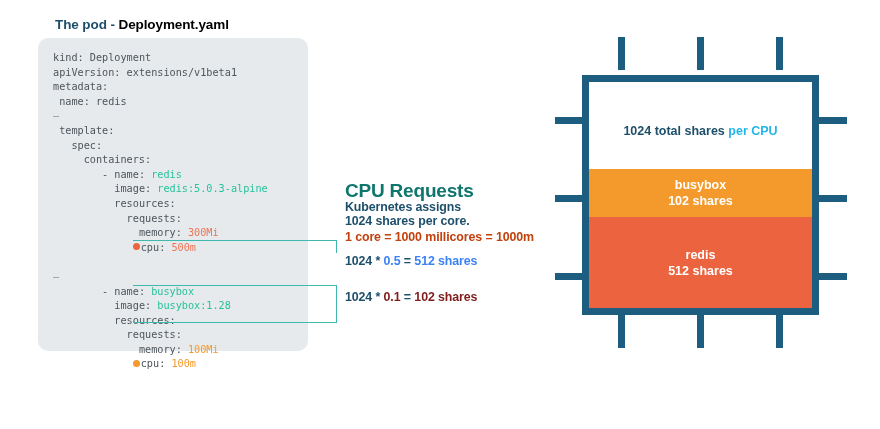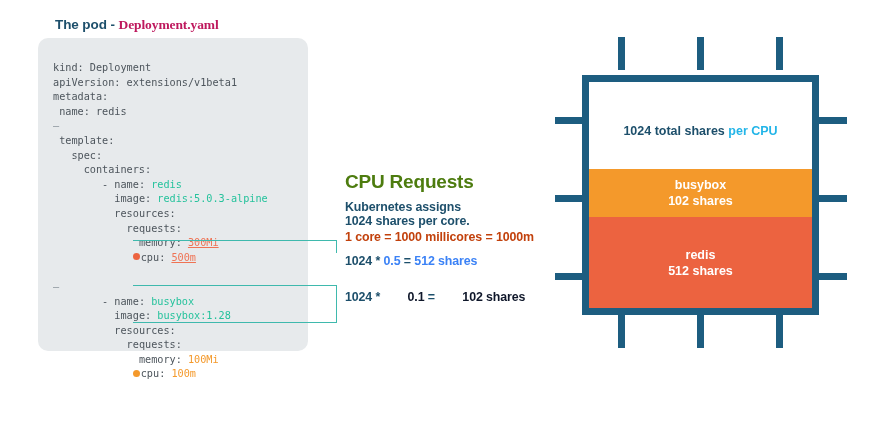--- a/index.html
+++ b/index.html
@@ -20,45 +20,45 @@
   #yaml-title {
     position: absolute;
     left: 55px;
     top: 17px;
     font-size: 13.5px;
     font-weight: 600;
     color: #1d4f6b;
     white-space: nowrap;
     letter-spacing: -0.1px;
   }
-  #yaml-title .fname { color: #be185d; font-family: Liberation Serif, serif; }
+  #yaml-title .fname { color: #000000; }
 
   #code-block {
     position: absolute;
     left: 38px;
     top: 38px;
     width: 270px;
     height: 313px;
     background: #e7eaec;
     border-radius: 10px;
   }
   #code-lines {
     position: absolute;
     left: 53px;
-    top: 61px;
+    top: 51px;
     font-family: "DejaVu Sans Mono", "Liberation Mono", monospace;
     font-size: 10.2px;
     line-height: 14.6px;
     color: #4d555c;
     white-space: pre;
     letter-spacing: 0px;
   }
   .code-line { height: 14.6px; position: relative; }
   .val-teal  { color: #25c29c; }
-  .val-coral { color: #ef7354; text-decoration: underline; }
+  .val-coral { color: #ef7354; }
   .val-orange{ color: #f4992b; }
   .dash { color: #8b949b; }
 
   .cpu-dot {
     display: inline-block;
     width: 7px;
     height: 7px;
     border-radius: 50%;
     vertical-align: middle;
     position: relative;
@@ -92,44 +92,44 @@
     height: 36px;
     border-top: 1.4px solid #3fb9ad;
     border-bottom: 1.4px solid #3fb9ad;
     border-right: 1.4px solid #3fb9ad;
   }
 
   
   #cpu-requests-heading {
     position: absolute;
     left: 345px;
-    top: 171px;
+    top: 180px;
     font-size: 19px;
     font-weight: 700;
-    color: #4d7c0f;
+    color: #0f766e;
     letter-spacing: -0.2px;
     white-space: nowrap;
   }
   .mid-line {
     position: absolute;
     left: 345px;
     font-size: 12.4px;
     font-weight: 600;
     color: #1d4f6b;
     white-space: nowrap;
     letter-spacing: -0.1px;
   }
   #mid-l1 { top: 200px; text-align: center; }
   #mid-l2 { top: 214px; text-align: center; }
   #mid-l3 { top: 230px; color: #c2410c; }
   #mid-l4 { top: 254px; }
   #mid-l5 { top: 290px; }
   .c-cyan   { color: #23b5e8; }
   .c-coral  { color: #3b82f6; }
-  .c-orange { color: #0f172a; margin-left: 24px; }
+  .c-orange { color: #7f1d1d; }
 
   
   #chip-wrap {
     position: absolute;
     left: 556px;
     top: 32px;
     width: 320px;
     height: 325px;
   }
   #chip-body {

